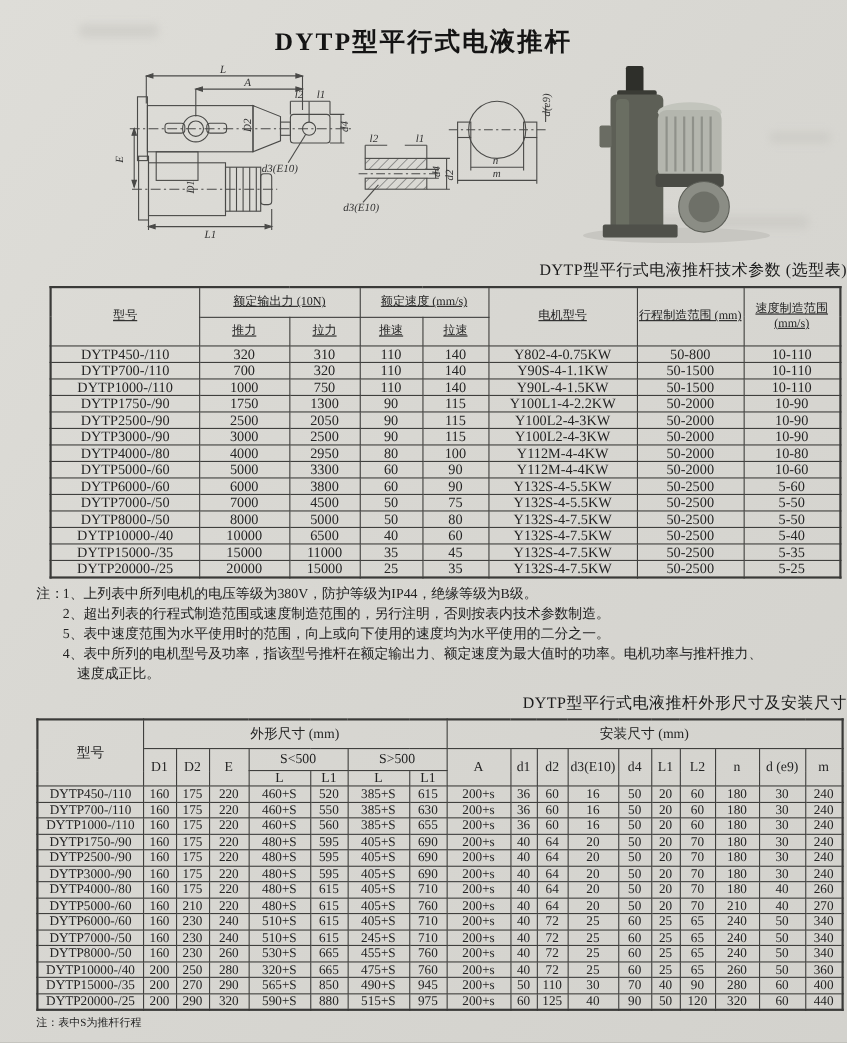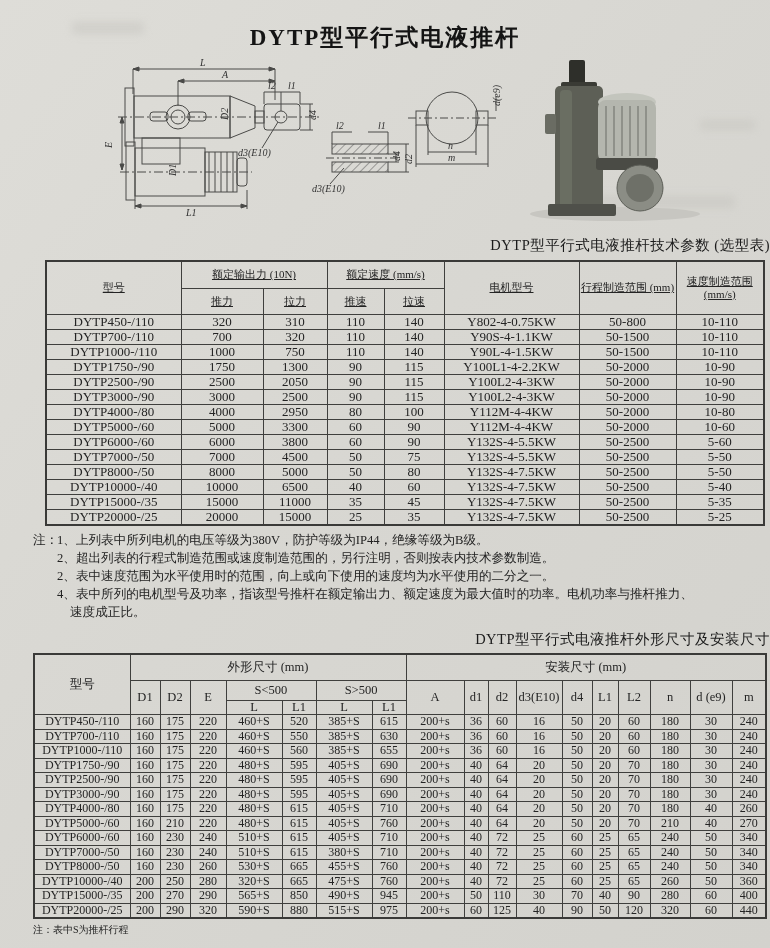--- a/index.html
+++ b/index.html
@@ -380,21 +380,21 @@
           <td>50-2500</td>
           <td>5-25</td>
         </tr>
       </tbody>
   </table>
 
   <div class="notes">
     <span class="note-label">注：</span>
     <div class="note-line">1、上列表中所列电机的电压等级为380V，防护等级为IP44，绝缘等级为B级。</div>
     <div class="note-line">2、超出列表的行程式制造范围或速度制造范围的，另行注明，否则按表内技术参数制造。</div>
-    <div class="note-line">2、表中速度范围为水平使用时的范围，向上或向下使用的速度均为水平使用的二分之一。</div>
+    <div class="note-line">5、表中速度范围为水平使用时的范围，向上或向下使用的速度均为水平使用的二分之一。</div>
     <div class="note-line">4、表中所列的电机型号及功率，指该型号推杆在额定输出力、额定速度为最大值时的功率。电机功率与推杆推力、</div>
     <div class="note-line wrap-line">速度成正比。</div>
   </div>
 
   <div class="section-title sec2">DYTP型平行式电液推杆外形尺寸及安装尺寸</div>
 
   <table class="t2">
     <colgroup>
       <col style="width:96px">
         <col style="width:30px">
@@ -626,21 +626,21 @@
           <td>50</td>
           <td>340</td>
         </tr>
         <tr>
           <td>DYTP7000-/50</td>
           <td>160</td>
           <td>230</td>
           <td>240</td>
           <td>510+S</td>
           <td>615</td>
-          <td>380+S</td>
+          <td>245+S</td>
           <td>710</td>
           <td>200+s</td>
           <td>40</td>
           <td>72</td>
           <td>25</td>
           <td>60</td>
           <td>25</td>
           <td>65</td>
           <td>240</td>
           <td>50</td>

